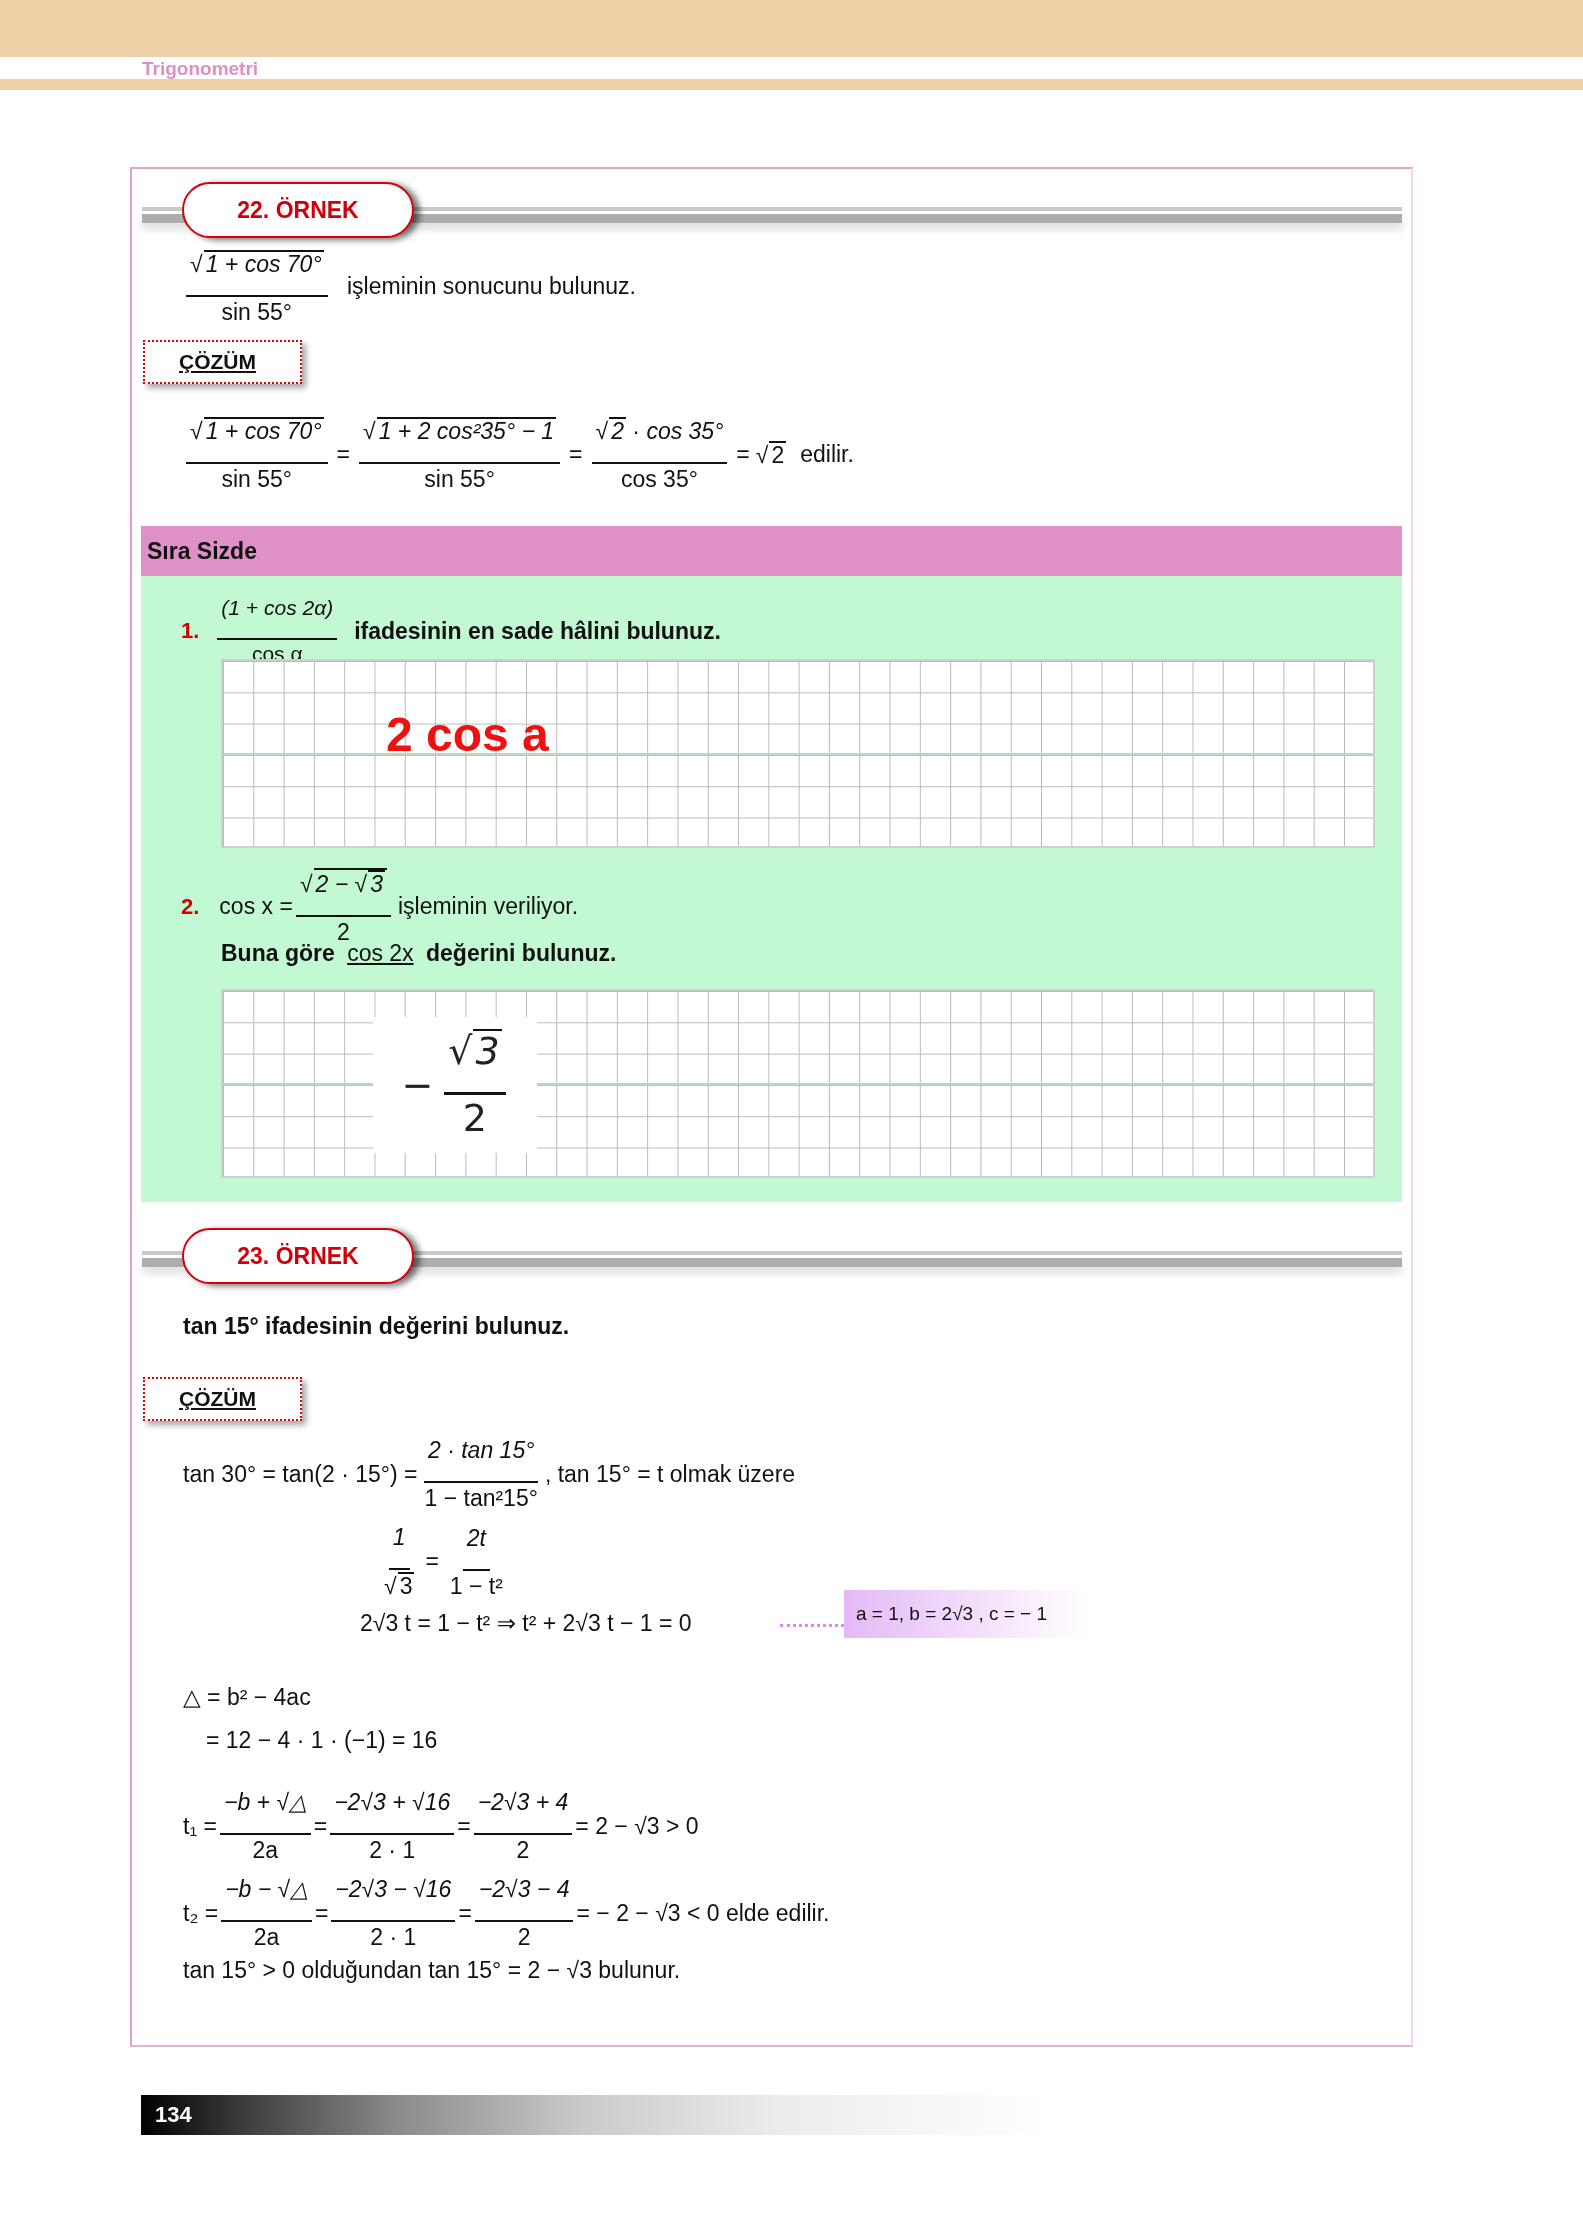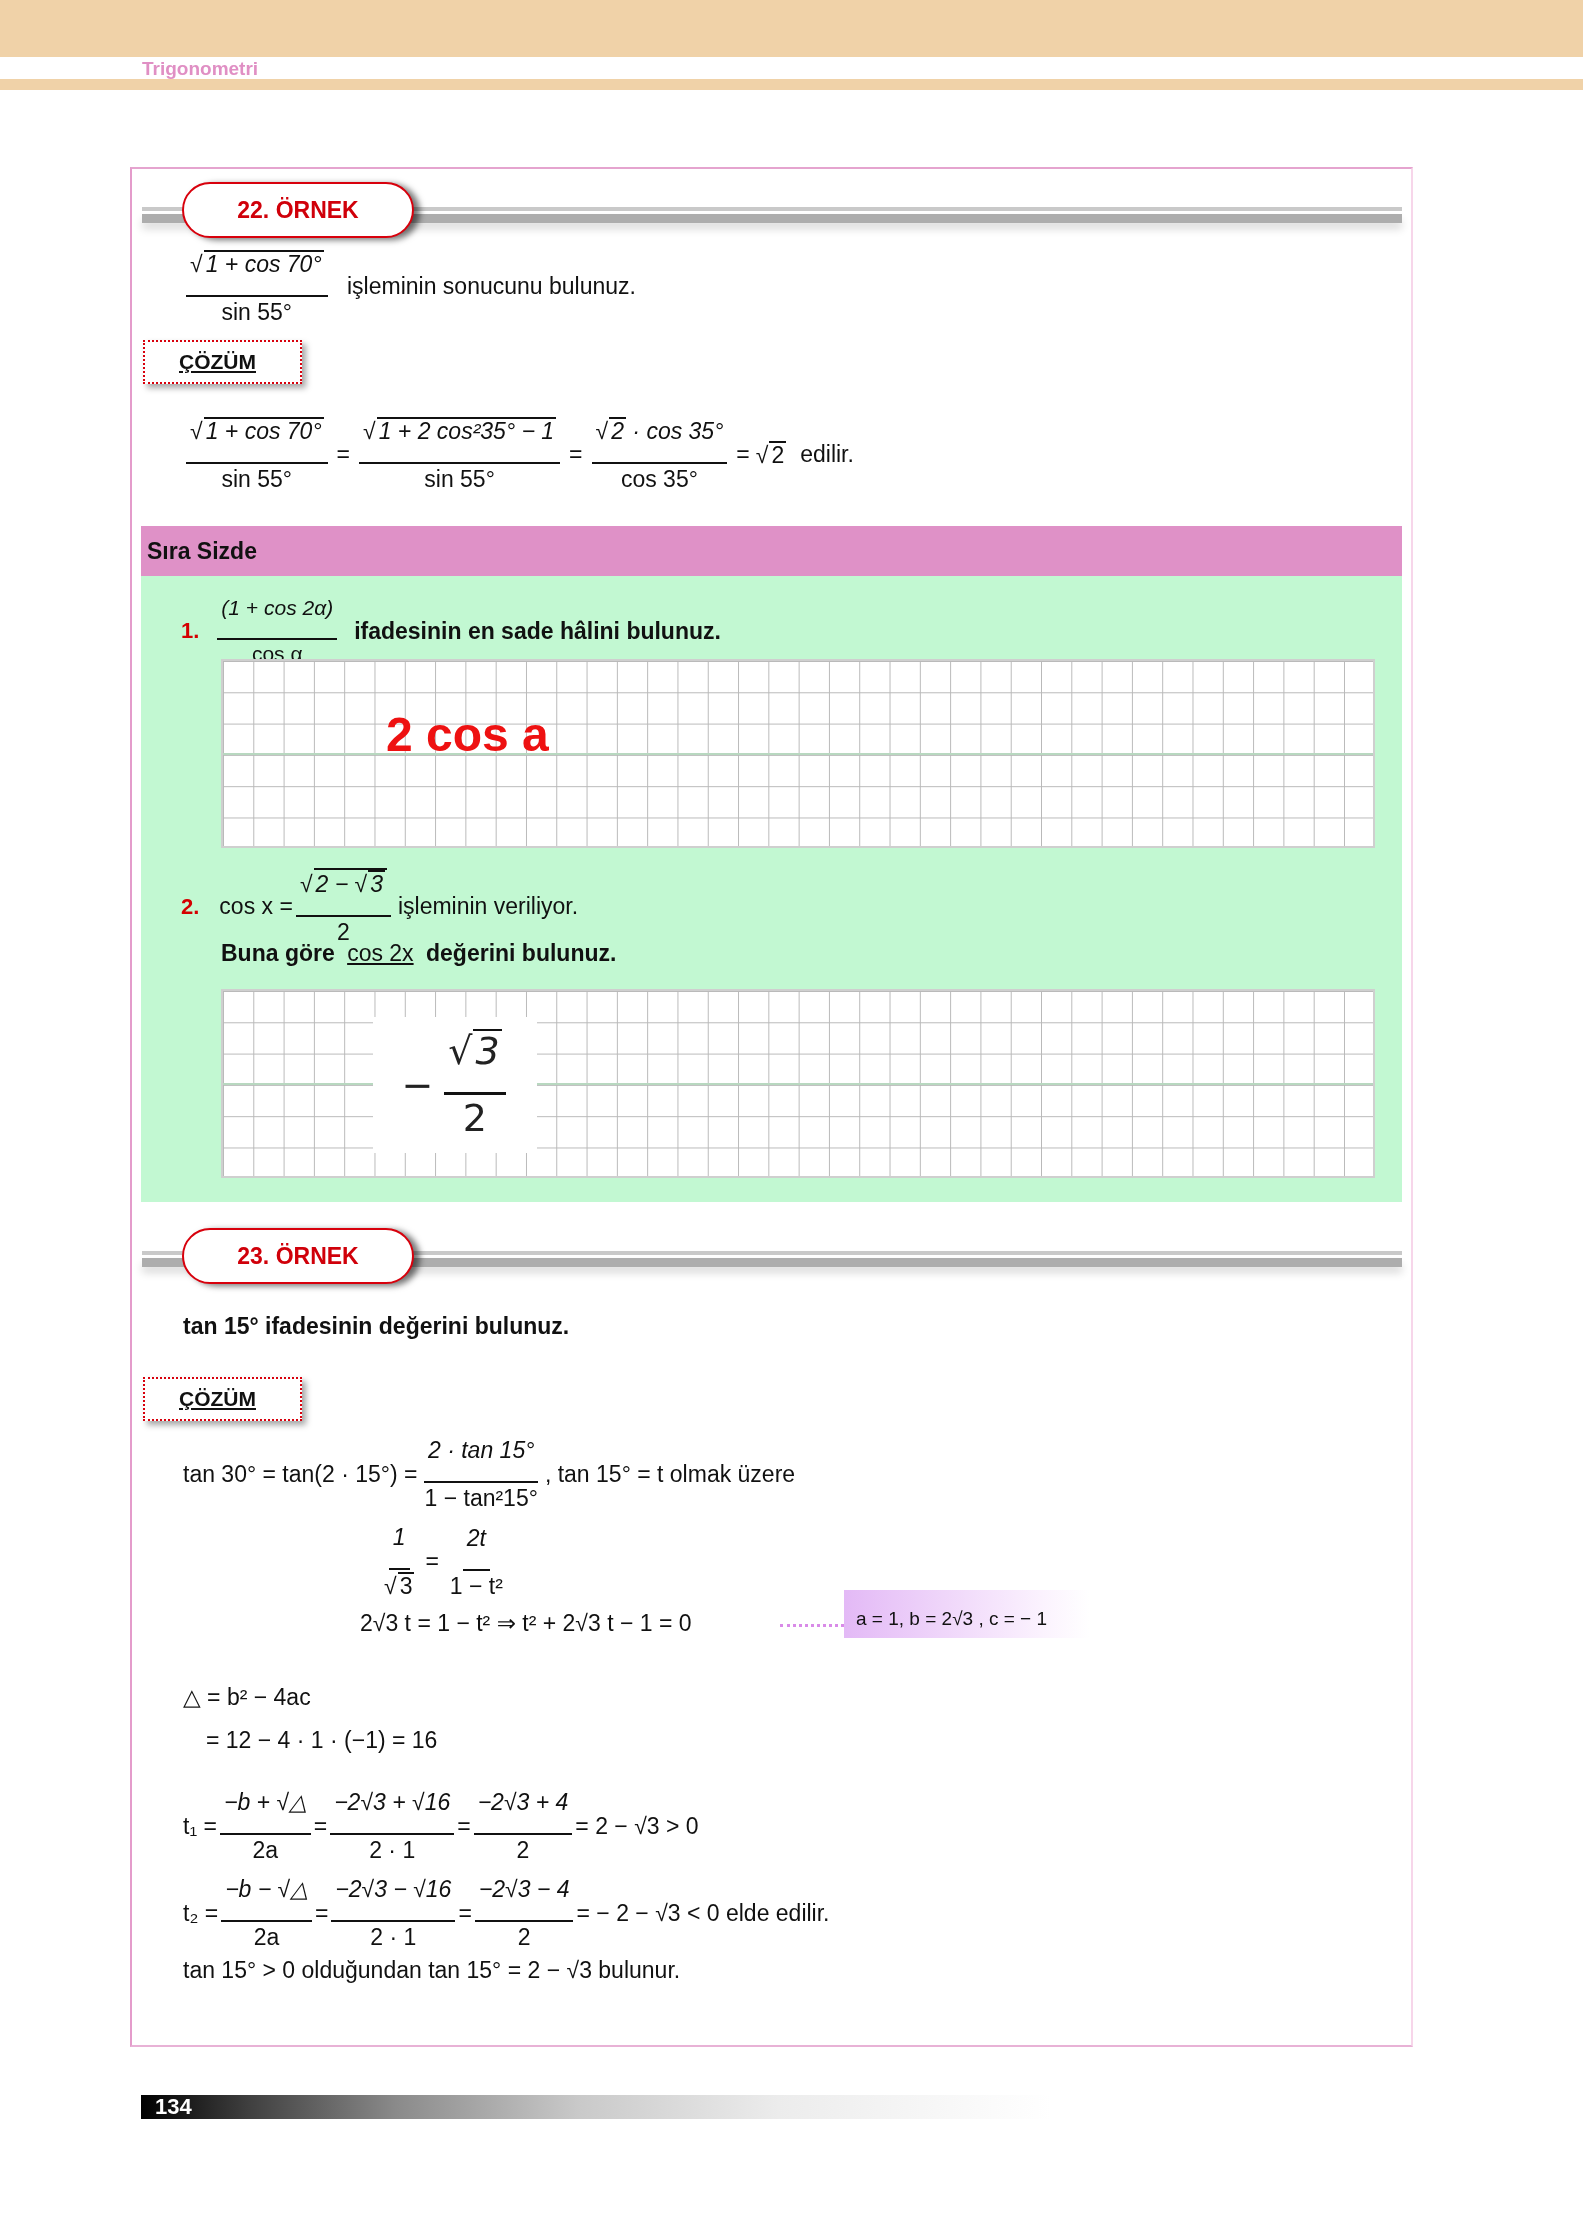--- a/index.html
+++ b/index.html
@@ -49,24 +49,24 @@
             linear-gradient(to right, #b9b9b9 1px, transparent 1px),
             linear-gradient(to bottom, #b9b9b9 1px, transparent 1px);
           background-size: 30.3px 31.3px;
           border: 2px solid #cfcfcf; }
   .grid-mid { position: absolute; left: 0; right: 0; height: 2px; background: #b8d8c0; }
 
   .ans1 { color: #ee1111; font-weight: bold; font-size: 48px; font-family: "Liberation Sans", sans-serif; }
   .ans2-box { background: #fff; display: flex; align-items: center; justify-content: center; }
   .ans2 { font-family: "DejaVu Sans", sans-serif; font-size: 38px; color: #222; display: flex; align-items: center; }
 
-  .hint { background: linear-gradient(to right, #e3b9f6, #fbf2fe 80%, #ffffff); padding: 8px 12px; display: flex; align-items: flex-end; }
+  .hint { background: linear-gradient(to right, #e3b9f6, #fbf2fe 80%, #ffffff); padding: 0 12px; display: flex; align-items: center; }
   .dots { border-top: 3px dotted #d98be8; width: 64px; }
 
-  .pagebar { left: 141px; top: 2095px; width: 910px; height: 24px;
+  .pagebar { left: 141px; top: 2095px; width: 910px; height: 40px;
              background: linear-gradient(to right, #000 0%, #404040 12%, #8a8a8a 28%, #c9c9c9 48%, #ececec 70%, #ffffff 100%);
              display: flex; align-items: center; padding-left: 14px; }
   .pagebar span { color: #fff; font-weight: bold; font-size: 22px; }
 </style>
 </head>
 <body>
 
 <div class="abs top-band"></div>
 <div class="abs running-title">Trigonometri</div>
 <div class="abs under-band"></div>

